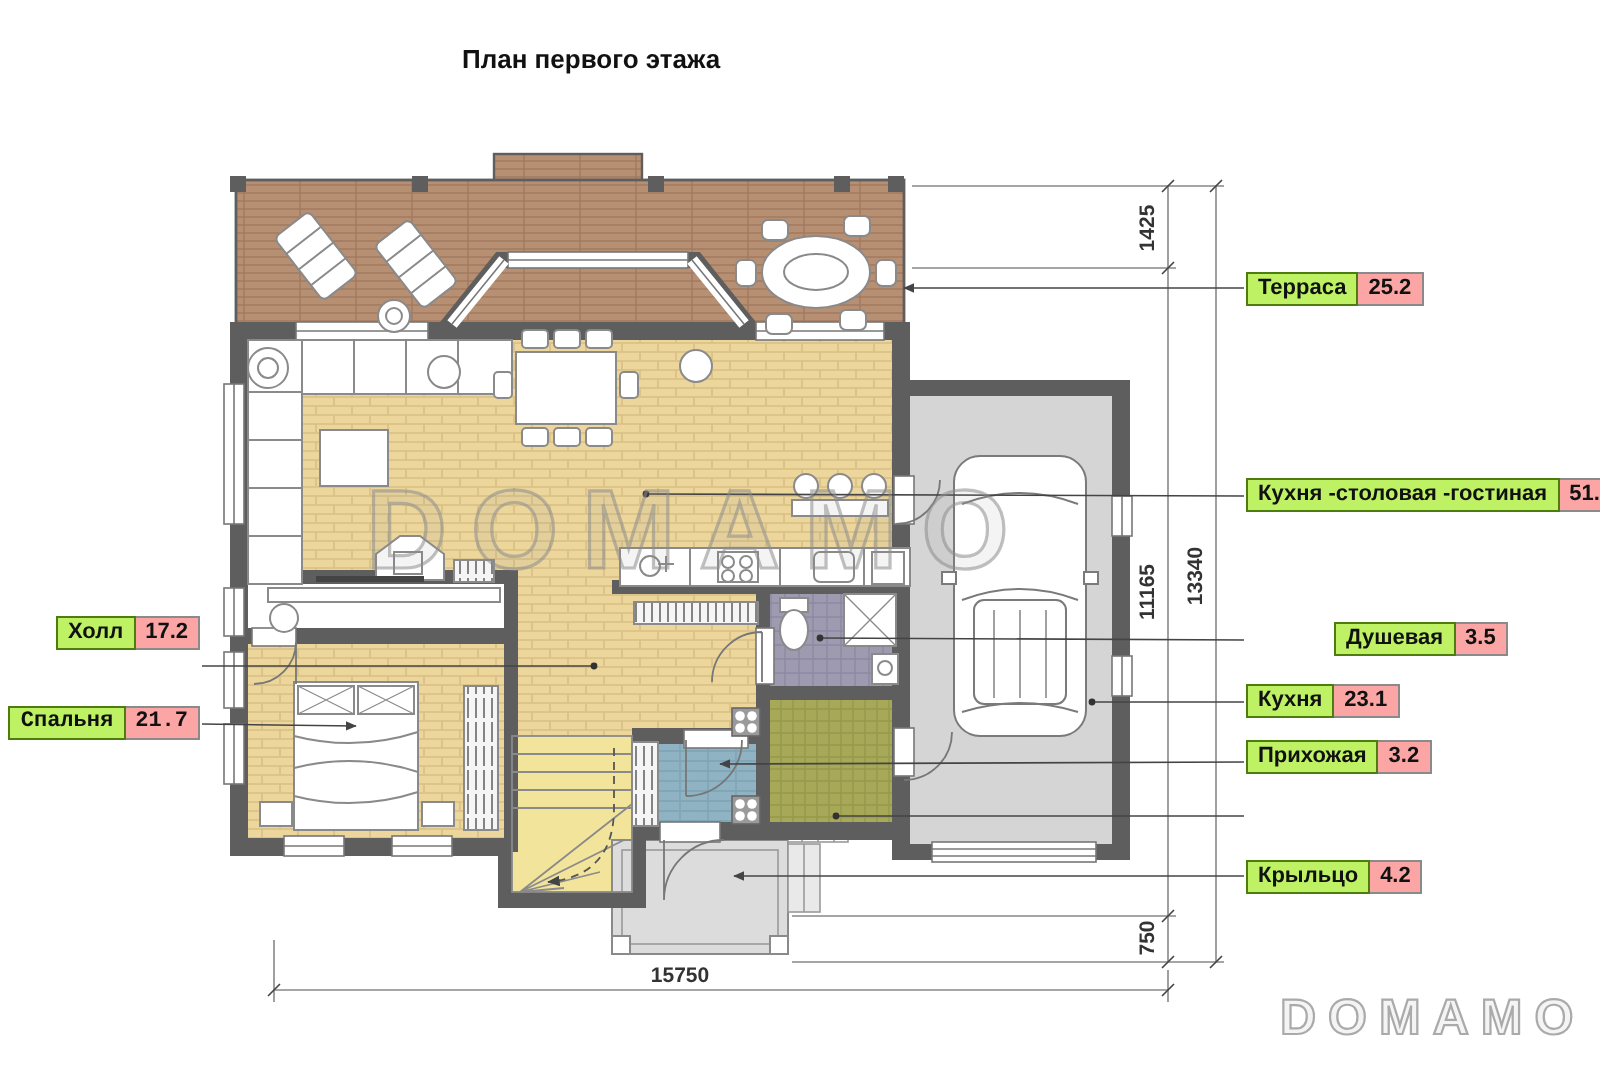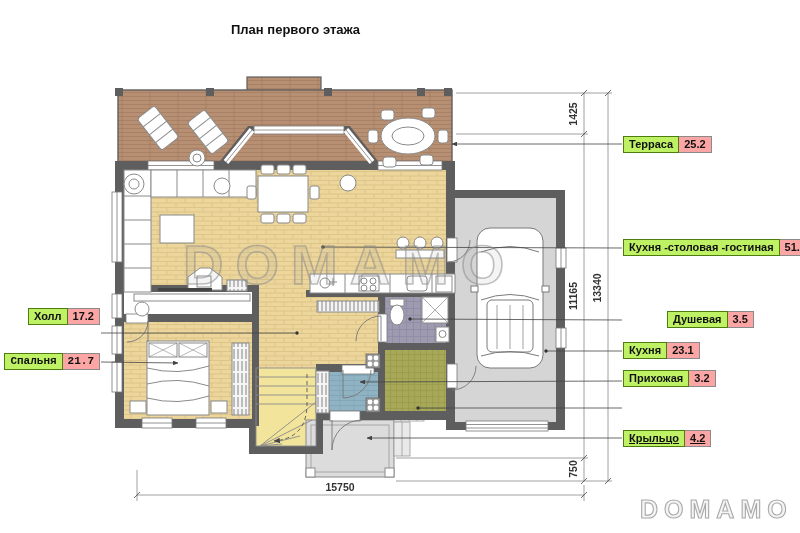--- a/index.html
+++ b/index.html
@@ -357,18 +357,18 @@
       <span class="room-area">3.5</span>
 </div>
 <div class="room-label" style="left:623px;top:342px;">
   <span class="room-name">Кухня</span>
       <span class="room-area">23.1</span>
 </div>
 <div class="room-label" style="left:623px;top:370px;">
   <span class="room-name">Прихожая</span>
       <span class="room-area">3.2</span>
 </div>
-<div class="room-label" style="left:623px;top:430px;text-decoration:underline;">
+<div class="room-label" style="left:623px;top:430px;">
   <span class="room-name">Крыльцо</span>
       <span class="room-area">4.2</span>
 </div>
 
 </div>
 
 </body></html>

